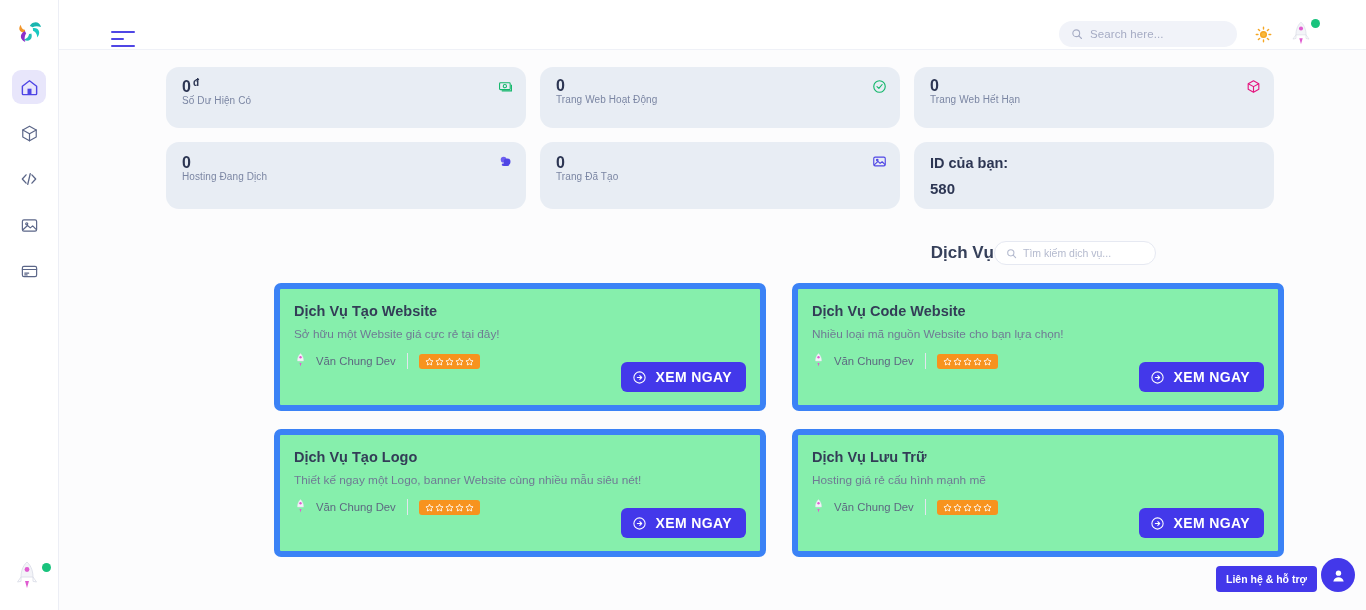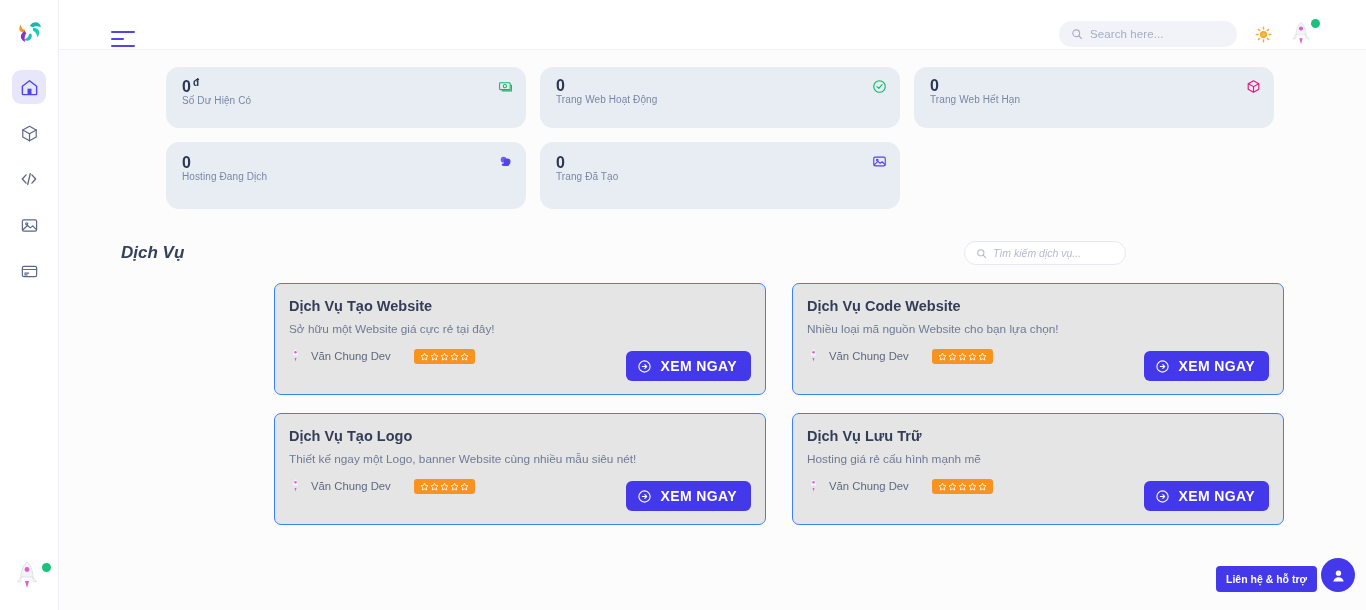--- a/index.html
+++ b/index.html
@@ -118,45 +118,45 @@
   }
   .stat-label {
     font-size: 10px; color: #7b86a3; letter-spacing: .1px;
   }
   .stat-icon { position: absolute; right: 13px; top: 12px; line-height: 0; }
   .id-title { font-size: 14.5px; font-weight: 700; color: #2d3653; }
   .id-value { margin-top: 9px; font-size: 15px; font-weight: 700; color: #2d3653; }
 
   
   .services-head {
-    margin: 32px 0 0 62px;
+    margin: 32px 0 0 92px;
     width: 1005px;
-    display: flex; align-items: center; justify-content: space-between; font-style: italic;
+    display: flex; align-items: center; justify-content: flex-end;
   }
   .services-title { font-size: 17px; font-weight: 700; color: #36405a; }
   .service-search {
     width: 162px; height: 24px; border-radius: 13px;
     border: 1px solid #e6e9f2; background: #fff;
     display: flex; align-items: center; gap: 6px; padding: 3px 11px;
   }
   .service-search .ph { font-size: 10.5px; color: #b4bace; }
 
   .services-grid {
     margin: 18px 0 0 215px;
     width: 1010px;
     display: grid;
     grid-template-columns: 492px 492px;
     gap: 18px 26px;
   }
   .service-card {
     position: relative;
-    background: #e5e5e5;
-    border: 1px solid #3b82f6;
+    background: #86efac;
+    border: 6px solid #3b82f6;
     border-radius: 7px;
-    height: 112px;
+    height: 128px;
     padding: 14px 16px 0 14px;
   }
   .svc-title { font-size: 14.5px; font-weight: 700; color: #333d57; }
   .svc-desc { margin-top: 8px; font-size: 11.8px; color: #6f7a94; }
   .svc-meta { margin-top: 11px; display: flex; align-items: center; gap: 8px; }
   .svc-avatar { width: 14px; height: 18px; line-height: 0; }
   .svc-author { font-size: 11.3px; color: #5d6880; }
   .svc-divider { width: 1px; height: 16px; background: #e3e6ef; margin: 0 3px; }
   .stars {
     background: #f7931e; border-radius: 3px;
@@ -352,20 +352,24 @@
       <div class="stat-label">Trang Đã Tạo</div>
       <span class="stat-icon">
         <svg width="15" height="15" viewBox="0 0 24 24" fill="none" stroke="#4f46e5" stroke-width="1.8" stroke-linecap="round" stroke-linejoin="round">
           <rect x="2.8" y="5" width="18.4" height="14" rx="2.2"></rect>
           <circle cx="8.4" cy="9.7" r="1.2"></circle>
           <path d="M4 17 L9.6 11.8 L13 15 L16.2 12.4 L20.5 16.6"></path>
         </svg>
       </span>
     </div>
 
+    <div class="stat-card tall">
+      <div class="id-title">ID của bạn:</div>
+      <div class="id-value">580</div>
+    </div>
 
   </section>
 
   <div class="services-head">
     <h2 class="services-title">Dịch Vụ</h2>
     <div class="service-search">
       <svg width="11" height="11" viewBox="0 0 24 24" fill="none" stroke="#b4bace" stroke-width="2.4" stroke-linecap="round">
         <circle cx="10.5" cy="10.5" r="6.8"></circle>
           <path d="M15.6 15.6 L21 21"></path>
       </svg>

